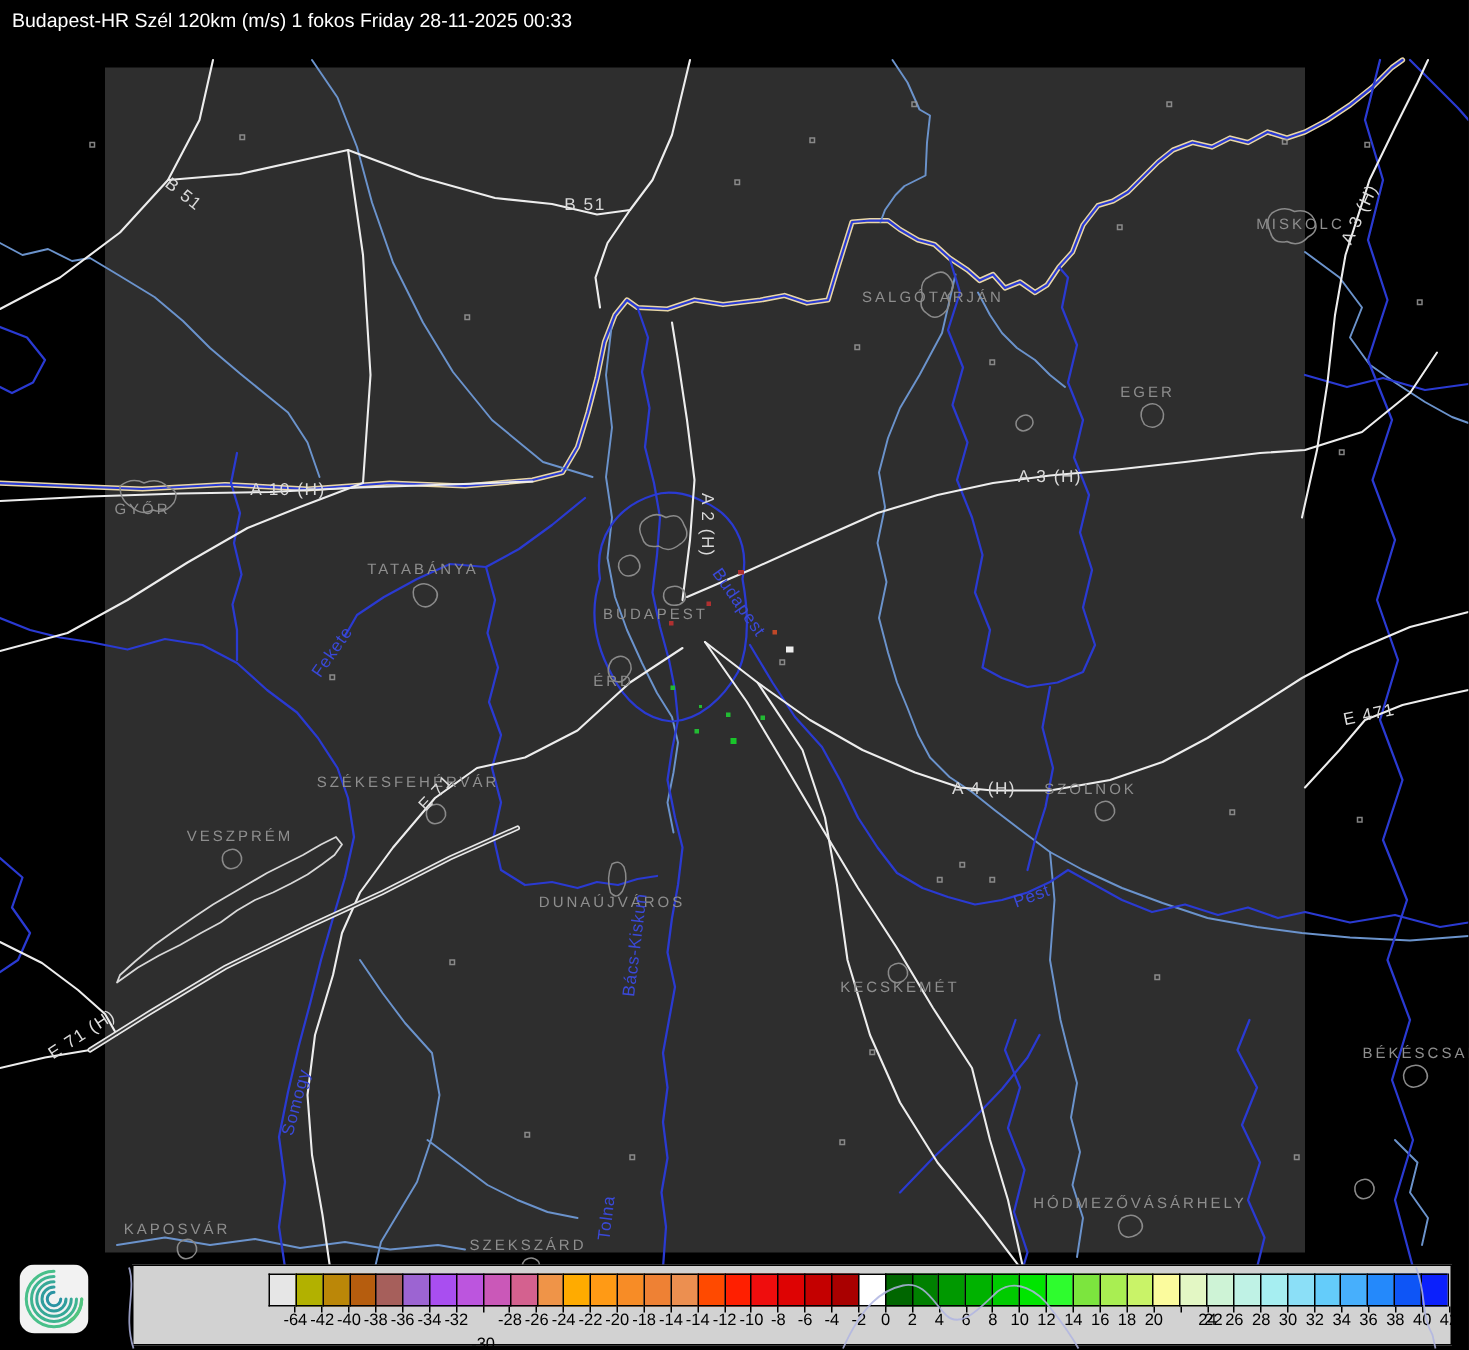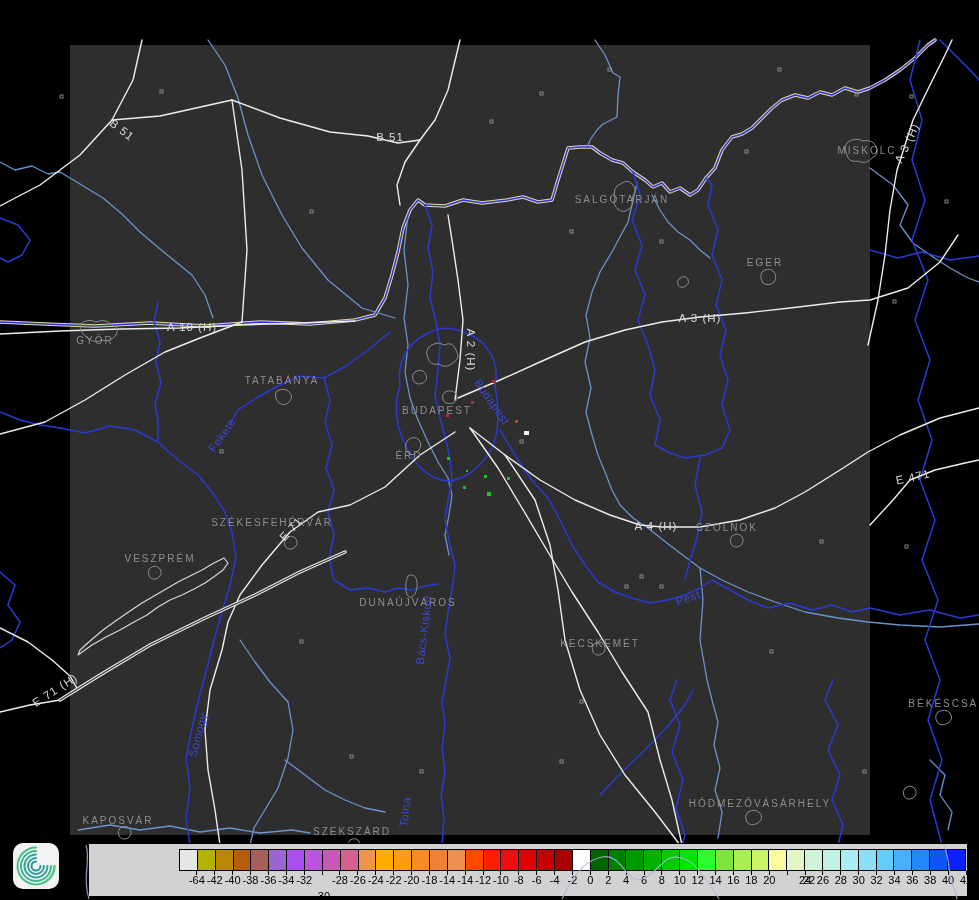--- a/index.html
+++ b/index.html
@@ -162,21 +162,21 @@
       <span class="lbl city" style="left: 95px; top: 340px; transform: translate(-50%, -50%) rotate(0deg);">GYŐR</span>
       <span class="lbl city" style="left: 622px; top: 199px; transform: translate(-50%, -50%) rotate(0deg);">SALGÓTARJÁN</span>
       <span class="lbl city" style="left: 867px; top: 150px; transform: translate(-50%, -50%) rotate(0deg);">MISKOLC</span>
       <span class="lbl city" style="left: 765px; top: 262px; transform: translate(-50%, -50%) rotate(0deg);">EGER</span>
       <span class="lbl city" style="left: 282px; top: 380px; transform: translate(-50%, -50%) rotate(0deg);">TATABÁNYA</span>
       <span class="lbl city" style="left: 437px; top: 410px; transform: translate(-50%, -50%) rotate(0deg);">BUDAPEST</span>
       <span class="lbl city" style="left: 409px; top: 455px; transform: translate(-50%, -50%) rotate(0deg);">ÉRD</span>
       <span class="lbl city" style="left: 272px; top: 522px; transform: translate(-50%, -50%) rotate(0deg);">SZÉKESFEHÉRVÁR</span>
       <span class="lbl city" style="left: 160px; top: 558px; transform: translate(-50%, -50%) rotate(0deg);">VESZPRÉM</span>
       <span class="lbl city" style="left: 408px; top: 602px; transform: translate(-50%, -50%) rotate(0deg);">DUNAÚJVÁROS</span>
-      <span class="lbl city" style="left: 600px; top: 643px; transform: translate(-50%, -50%) rotate(0deg); text-align: center;">KECSKEMÉT</span>
+      <span class="lbl city" style="left: 600px; top: 659px; transform: translate(-50%, -50%) rotate(0deg); text-align: center;">KECSKEMÉT</span>
       <span class="lbl city" style="left: 727px; top: 527px; transform: translate(-50%, -50%) rotate(0deg);">SZOLNOK</span>
       <span class="lbl city" style="left: 760px; top: 803px; transform: translate(-50%, -50%) rotate(0deg);">HÓDMEZŐVÁSÁRHELY</span>
       <span class="lbl city" style="left: 952px; top: 703px; transform: translate(-50%, -50%) rotate(0deg);">BÉKÉSCSABA</span>
       <span class="lbl city" style="left: 118px; top: 820px; transform: translate(-50%, -50%) rotate(0deg);">KAPOSVÁR</span>
       <span class="lbl city" style="left: 352px; top: 831px; transform: translate(-50%, -50%) rotate(0deg);">SZEKSZÁRD</span>
       <span class="lbl road" style="left: 122px; top: 130px; transform: translate(-50%, -50%) rotate(38deg);">B 51</span>
       <span class="lbl road" style="left: 390px; top: 137px; transform: translate(-50%, -50%) rotate(0deg);">B 51</span>
       <span class="lbl road" style="left: 192px; top: 327px; transform: translate(-50%, -50%) rotate(0deg);">A 10 (H)</span>
       <span class="lbl road" style="left: 471px; top: 350px; transform: translate(-50%, -50%) rotate(90deg);">A 2 (H)</span>
       <span class="lbl road" style="left: 700px; top: 318px; transform: translate(-50%, -50%) rotate(0deg);">A 3 (H)</span>
@@ -197,20 +197,21 @@
       <div class="dot" style="left: 515px; top: 420px; width: 3px; height: 3px; background: rgb(192, 72, 40);"></div>
       <div class="dot" style="left: 524px; top: 431px; width: 5px; height: 4px; background: rgb(238, 238, 238);"></div>
       <div class="dot" style="left: 447px; top: 457px; width: 3px; height: 3px; background: rgb(34, 187, 51);"></div>
       <div class="dot" style="left: 466px; top: 470px; width: 2px; height: 2px; background: rgb(34, 187, 51);"></div>
       <div class="dot" style="left: 484px; top: 475px; width: 3px; height: 3px; background: rgb(34, 187, 51);"></div>
       <div class="dot" style="left: 507px; top: 477px; width: 3px; height: 3px; background: rgb(34, 187, 51);"></div>
       <div class="dot" style="left: 463px; top: 486px; width: 3px; height: 3px; background: rgb(34, 187, 51);"></div>
       <div class="dot" style="left: 487px; top: 492px; width: 4px; height: 4px; background: rgb(25, 197, 42);"></div>
     </div>
 
+  <div id="title">Budapest-HR Szél 120km (m/s) 1 fokos Friday 28-11-2025 00:33</div>
 
   <div id="legend-panel">
     <div id="colorbar">
         <div class="cell" style="background: rgb(230, 230, 230);"></div>
         <div class="cell" style="background: rgb(178, 177, 0);"></div>
         <div class="cell" style="background: rgb(187, 135, 8);"></div>
         <div class="cell" style="background: rgb(182, 93, 14);"></div>
         <div class="cell" style="background: rgb(166, 95, 91);"></div>
         <div class="cell" style="background: rgb(156, 100, 210);"></div>
         <div class="cell" style="background: rgb(169, 78, 240);"></div>

